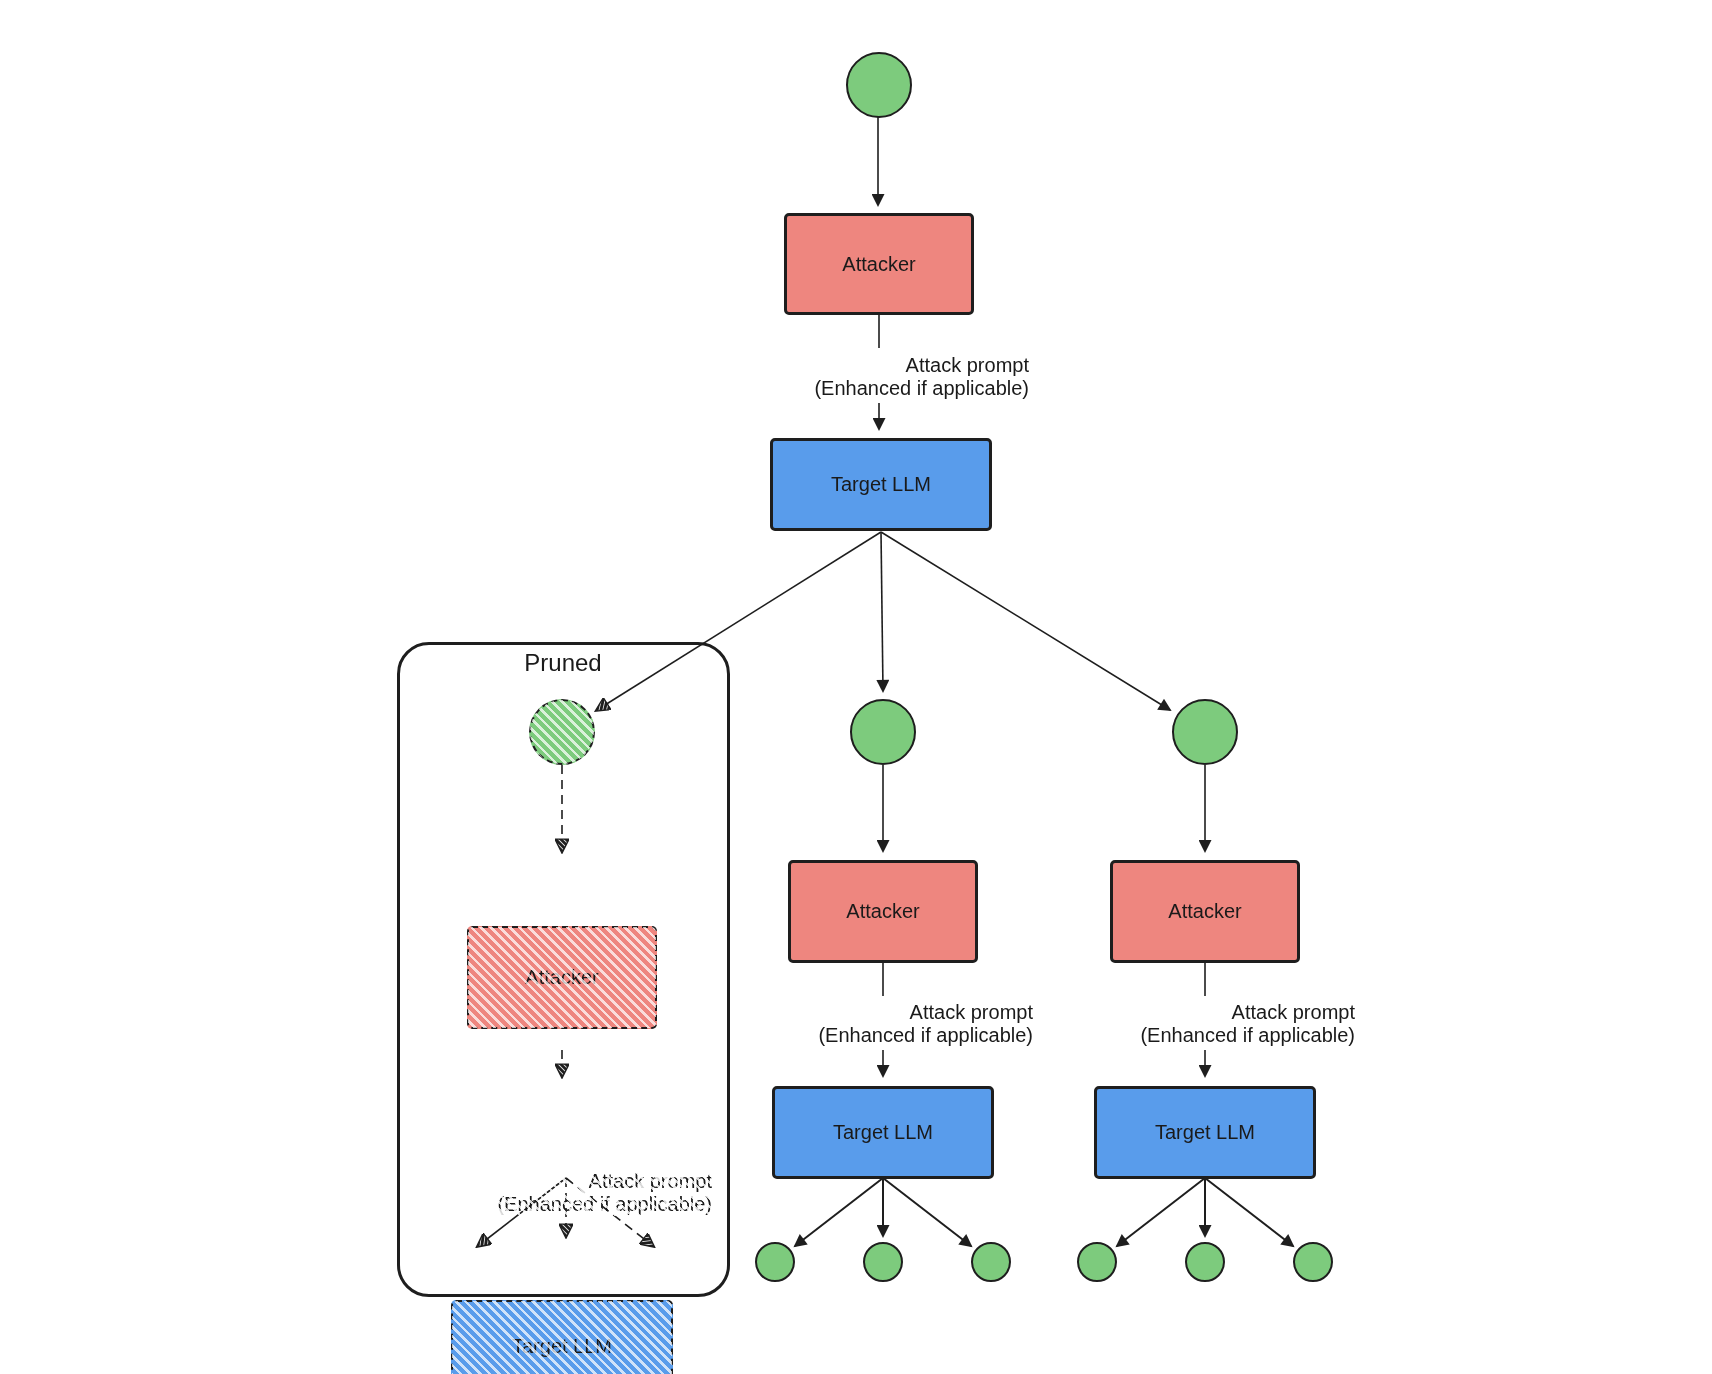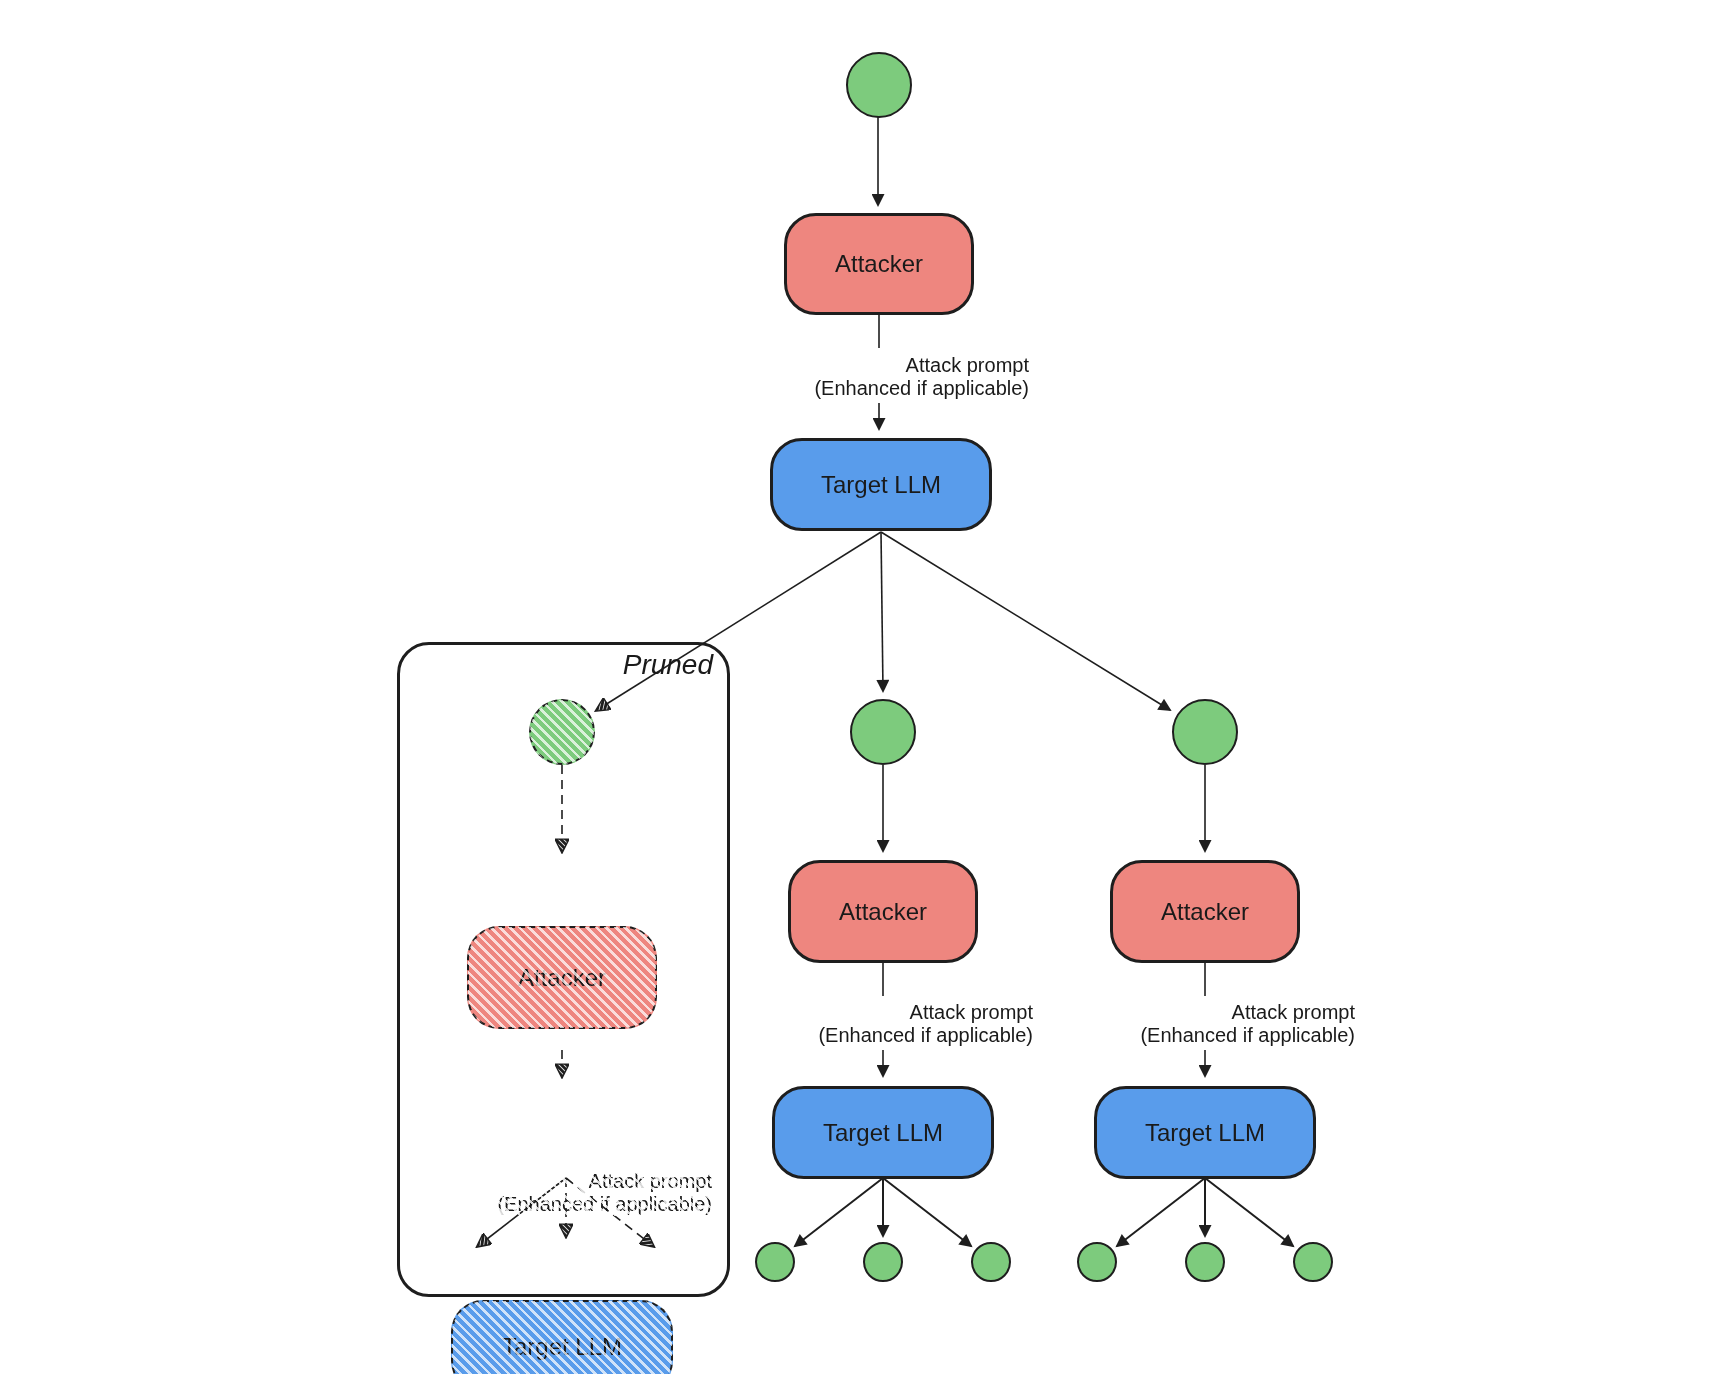--- a/index.html
+++ b/index.html
@@ -15,21 +15,21 @@
     font-family:"Liberation Sans", sans-serif; color:var(--text); overflow:hidden;
   }
   .edges { position:absolute; left:0; top:0; width:1712px; height:1374px; z-index:2; pointer-events:none; }
   .edge { stroke:var(--stroke); stroke-width:2; fill:none; }
   .edge.thin { stroke-width:1.6; }
   .edge.dashed { stroke-dasharray:9 6; }
 
   .node { position:absolute; z-index:3; box-sizing:border-box; display:flex; align-items:center; justify-content:center; }
   .circle-lg { width:66px; height:66px; border-radius:50%; border:2.5px solid var(--stroke); background:var(--green-node); }
   .circle-sm { width:40px; height:40px; border-radius:50%; border:2.5px solid var(--stroke); background:var(--green-node); }
-  .box { border:3px solid var(--stroke); border-radius:32px; font-size:24px; text-align:center; }
+  .box { border:3px solid var(--stroke); border-radius:5px; font-size:20px; text-align:center; }
   .box.attacker { width:190px; height:103px; background:var(--red-node); }
   .box.target   { width:222px; height:93px;  background:var(--blue-node); }
 
   .hatched { border-style:dashed; border-width:2.5px; position:relative; }
   .hatched::after {
     content:""; position:absolute; inset:-1px; border-radius:inherit; pointer-events:none;
     background:repeating-linear-gradient(45deg,
       rgba(255,255,255,0) 0px, rgba(255,255,255,0) 4.2px,
       rgba(255,255,255,0.72) 4.2px, rgba(255,255,255,0.72) 6.8px);
   }
@@ -43,21 +43,21 @@
       rgba(255,255,255,0) 0px, rgba(255,255,255,0) 3.4px,
       rgba(255,255,255,0.82) 3.4px, rgba(255,255,255,0.82) 5.6px);
   }
 
   .pruned-container {
     position:absolute; z-index:1; left:397px; top:642px; width:333px; height:655px;
     border:3px solid var(--stroke); border-radius:32px; box-sizing:border-box; background:#fff;
   }
   .pruned-title {
     position:absolute; z-index:3; left:413px; top:649px; width:300px;
-    text-align:right; font-size:28px;font-style:italic;
+    text-align:center; font-size:24px;
   }
 </style>
 </head>
 <body>
 
 <div class="canvas">
 
   <div class="pruned-container"></div>
   <div class="pruned-title">Pruned</div>
 

